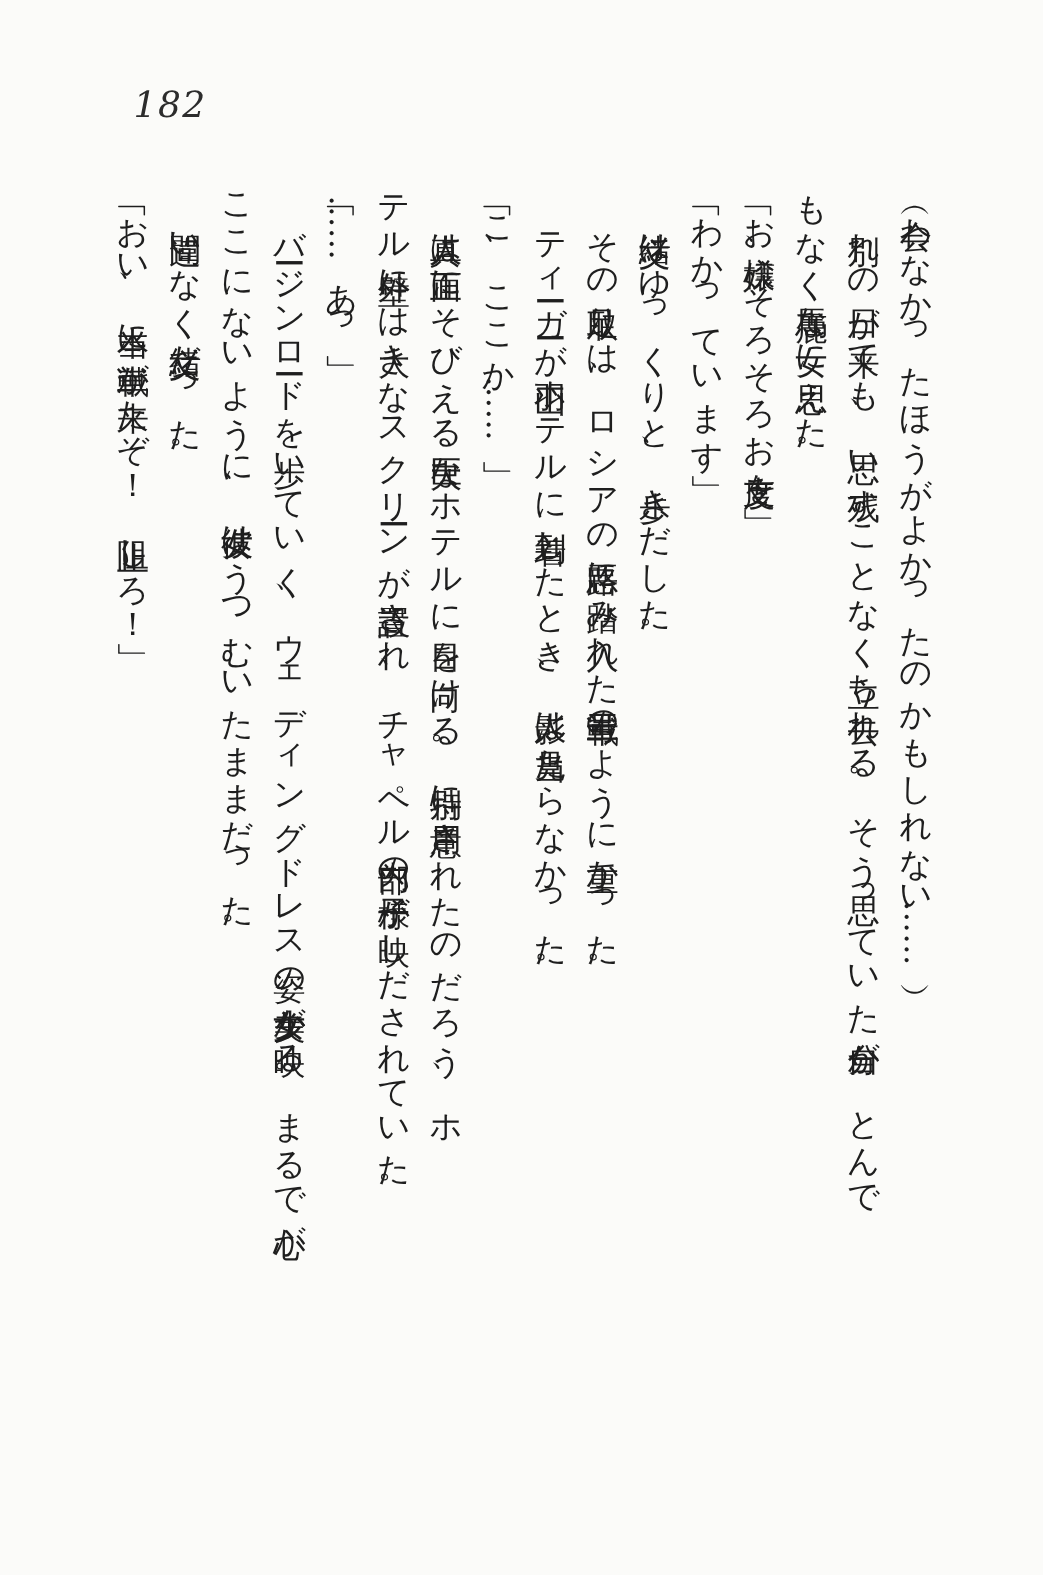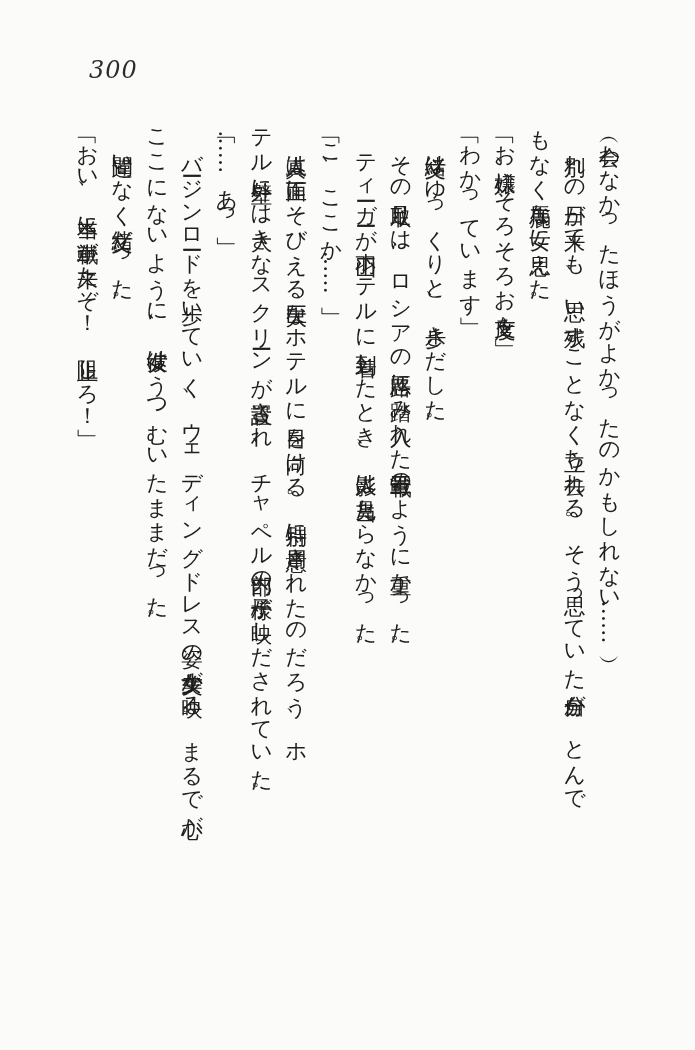--- a/index.html
+++ b/index.html
@@ -53,21 +53,21 @@
   }
 
   .indent-p { text-indent: 1.15em; }  
   .indent-b { text-indent: 0.68em; }  
 </style>
 </head>
 <body>
 
 <div class="book-page">
 
-  <div class="page-number">300</div>
+  <div class="page-number">182</div>
 
   <div class="text-area">
     <div class="col indent-b">（会わなかったほうがよかったのかもしれない……）</div>
     <div class="col indent-p">別れの日が来ても、思い残すことなく立ち去れる。そう思っていた自分が、とんで</div>
     <div class="col">もなく馬鹿な女に思えた。</div>
     <div class="col indent-b">「お嬢様、そろそろお支度を」</div>
     <div class="col indent-b">「わかっています」</div>
     <div class="col indent-p">文緒はゆっくりと、歩きだした。</div>
     <div class="col indent-p">その足取りは、ロシアの悪路に踏み入れた三号戦車のように重かった。</div>
     <div class="col indent-p">ティーガーが山羽ホテルに到着したとき、人影は見当たらなかった。</div>

